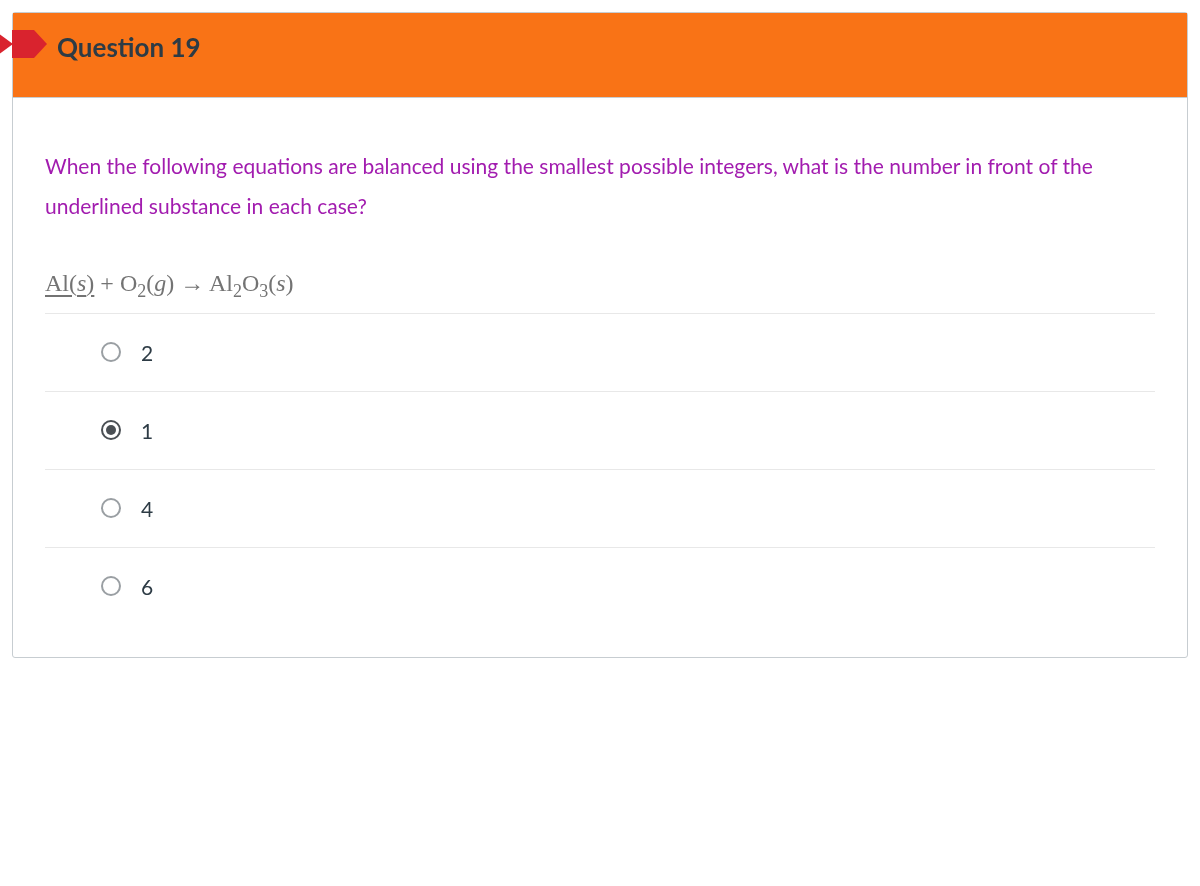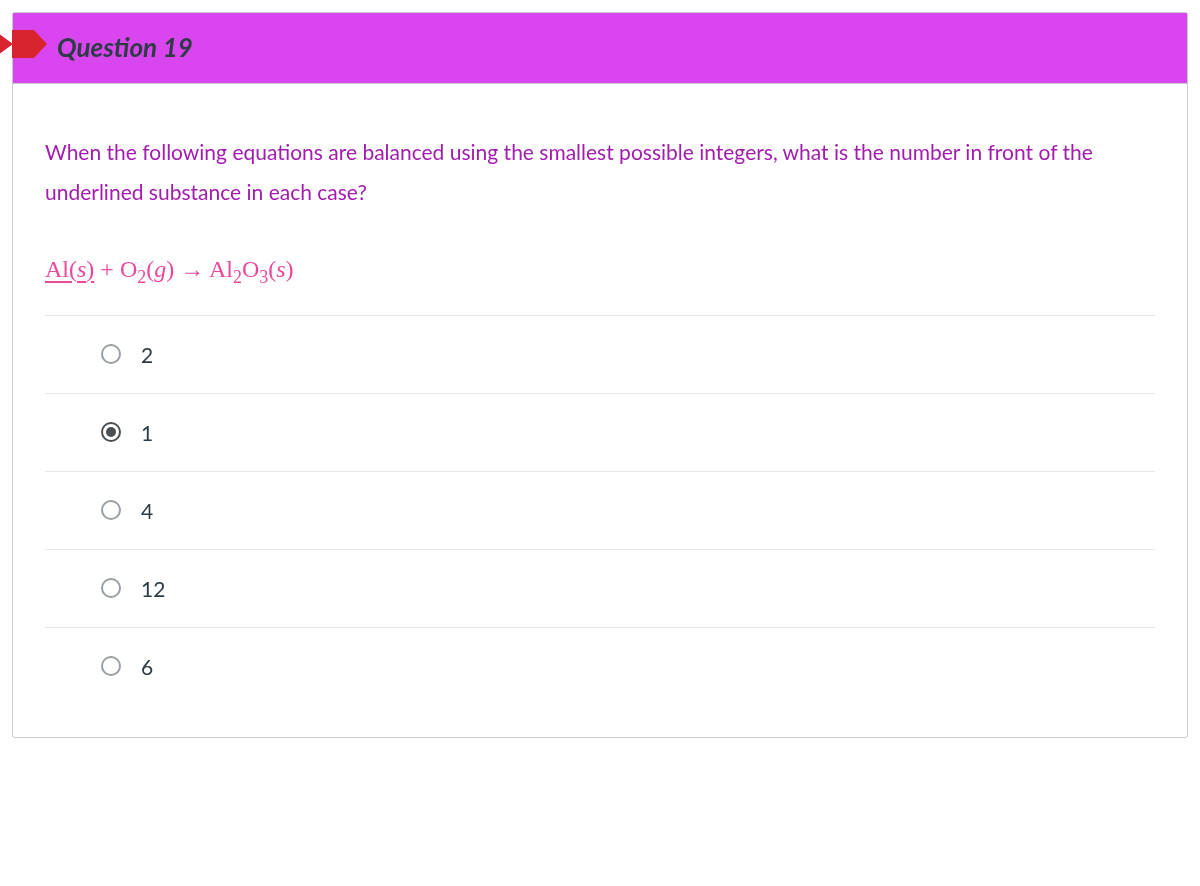--- a/index.html
+++ b/index.html
@@ -15,25 +15,24 @@
     }
     .question-container {
       border: 1px solid #c7cdd1;
       border-radius: 3px;
       position: relative;
       width: 100%;
       max-width: 1176px;
       margin: 0 auto;
     }
     .question-header {
-      background: #d946ef;
+      background: #f97316;
       border-bottom: 1px solid #c7cdd1;
-      padding: 18px 20px 20px 36px;
+      padding: 18px 20px 34px 36px;
       position: relative;
-      font-style: italic;
     }
     .question-header::before {
       content: "";
       position: absolute;
       left: -18px;
       top: 18px;
       width: 0;
       height: 0;
       border-top: 13px solid transparent;
       border-bottom: 13px solid transparent;
@@ -69,22 +68,22 @@
     }
     .question-text {
       font-size: 21px;
       color: #a21caf;
       line-height: 1.9;
       margin-bottom: 44px;
     }
     .equation {
       font-family: "Times New Roman", Times, serif;
       font-size: 24px;
-      color: #ec4899;
-      margin-bottom: 32px;
+      color: #737373;
+      margin-bottom: 16px;
     }
     .underlined {
       text-decoration: underline;
       text-underline-offset: 4px;
     }
     .sub {
       font-size: 0.75em;
       vertical-align: sub;
       line-height: 0;
     }
@@ -148,21 +147,17 @@
       <div class="option-row">
         <div class="radio selected"></div>
         <span class="option-label">1</span>
       </div>
       <div class="option-row">
         <div class="radio"></div>
         <span class="option-label">4</span>
       </div>
       <div class="option-row">
         <div class="radio"></div>
-        <span class="option-label">12</span>
-      </div>
-      <div class="option-row">
-        <div class="radio"></div>
         <span class="option-label">6</span>
       </div>
     </div>
   </div>
 </div>
 
 </body></html>

